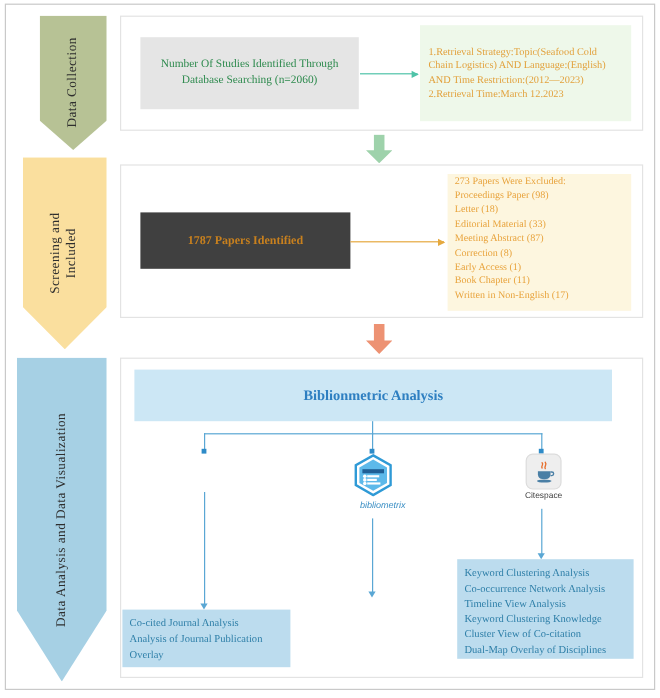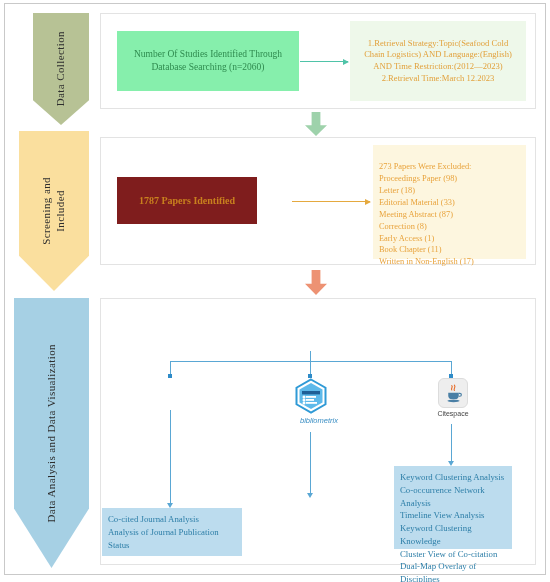--- a/index.html
+++ b/index.html
@@ -64,67 +64,67 @@
 
   
   .box {
     position: absolute;
     box-sizing: border-box;
     display: flex;
     align-items: center;
     line-height: 1.35;
   }
   .box-green {
-    background: #86efac;
+    background: #e5e5e5;
     color: #2f8b4f;
     justify-content: center;
     text-align: center;
     font-size: 9.5px;
   }
   #box-identified { left: 117px; top: 31px; width: 182px; height: 60px; }
 
   #box-strategy {
     left: 350px; top: 21px; width: 176px; height: 80px;
     background: #eef8ea; color: #e2a13c;
     font-size: 8.6px; padding: 6px 7px;
-    align-items: center; text-align: center;
+    align-items: center; text-align: left;
     white-space: pre-line;
   }
 
   #box-papers-identified {
-    left: 117px; top: 177px; width: 140px; height: 47px;
-    background: #7f1d1d; color: #c8801e;
+    left: 117px; top: 177px; width: 175px; height: 47px;
+    background: #404040; color: #c8801e;
     justify-content: center; text-align: center;
     font-size: 10px; font-weight: bold;
   }
 
   #box-excluded {
     left: 373px; top: 145px; width: 153px; height: 114px;
     background: #fdf6df; color: #e8a33c;
-    font-size: 8.4px; padding: 16px 6px;
+    font-size: 8.4px; padding: 0 6px;
     align-items: flex-start; text-align: left;
     white-space: pre-line; line-height: 1.42;
   }
 
   #box-biblio-title {
     left: 112px; top: 308px; width: 398px; height: 43px;
     background: #cce7f5; color: #2e7fc1;
     justify-content: center; text-align: center;
     font-size: 12px; font-weight: bold;
   }
 
   .box-out {
     background: #bcdcee; color: #2e7fa8;
     font-size: 8.8px; padding: 5px 6px;
     align-items: flex-start; text-align: left;
     white-space: pre-line; line-height: 1.45;
   }
   #box-out-vos   { left: 102px; top: 508px; width: 140px; height: 48px; }
   #box-out-bib   { left: 261px; top: 498px; width: 110px; height: 48px; }
-  #box-out-cite  { left: 394px; top: 466px; width: 118px; height: 83px; }
+  #box-out-cite  { left: 381px; top: 466px; width: 147px; height: 83px; }
 
   
   .hline { position: absolute; background: #5aa7d4; }
   .vline { position: absolute; background: #5aa7d4; }
 
   .arrow-h-green {
     position: absolute; left: 300px; top: 61px; width: 48px; height: 1px;
     background: #4fc3a8;
   }
   .arrow-h-green::after {
@@ -257,20 +257,21 @@
 Meeting Abstract (87)
 Correction (8)
 Early Access (1)
 Book Chapter (11)
 Written in Non-English (17)</div>
 
   <div class="big-arrow" id="arrow-orange-down"></div>
 
   <div class="panel" id="panel-analysis"></div>
 
+  <div class="box" id="box-biblio-title">Biblionmetric Analysis</div>
 
   <div class="vline" id="tree-vert-main"></div>
   <div class="hline" id="tree-horiz"></div>
   <div class="vline" id="tree-drop-vos"></div>
   <div class="vline" id="tree-drop-bib"></div>
   <div class="vline" id="tree-drop-cite"></div>
 
   <div class="dot" style="left:168px; top:374px;"></div>
   <div class="dot" style="left:308px; top:374px;"></div>
   <div class="dot" style="left:449px; top:374px;"></div>
@@ -309,21 +310,21 @@
   <div class="vline" id="line-vos-down"></div>
   <div class="arrowhead-down" style="left:167px; top:503px;"></div>
 
   <div class="vline" id="line-bib-down"></div>
   <div class="arrowhead-down" style="left:307px; top:493px;"></div>
 
   <div class="vline" id="line-cite-down"></div>
   <div class="arrowhead-down" style="left:448px; top:461px;"></div>
 
   <div class="box box-out" id="box-out-vos">Co-cited Journal Analysis
-Analysis of Journal Publication Status</div>
+Analysis of Journal Publication Overlay</div>
   <div class="box box-out" id="box-out-cite">Keyword Clustering Analysis
 Co-occurrence Network Analysis
 Timeline View Analysis
 Keyword Clustering Knowledge
 Cluster View of Co-citation
 Dual-Map Overlay of Disciplines</div>
 
 </div>
 
 </body></html>

